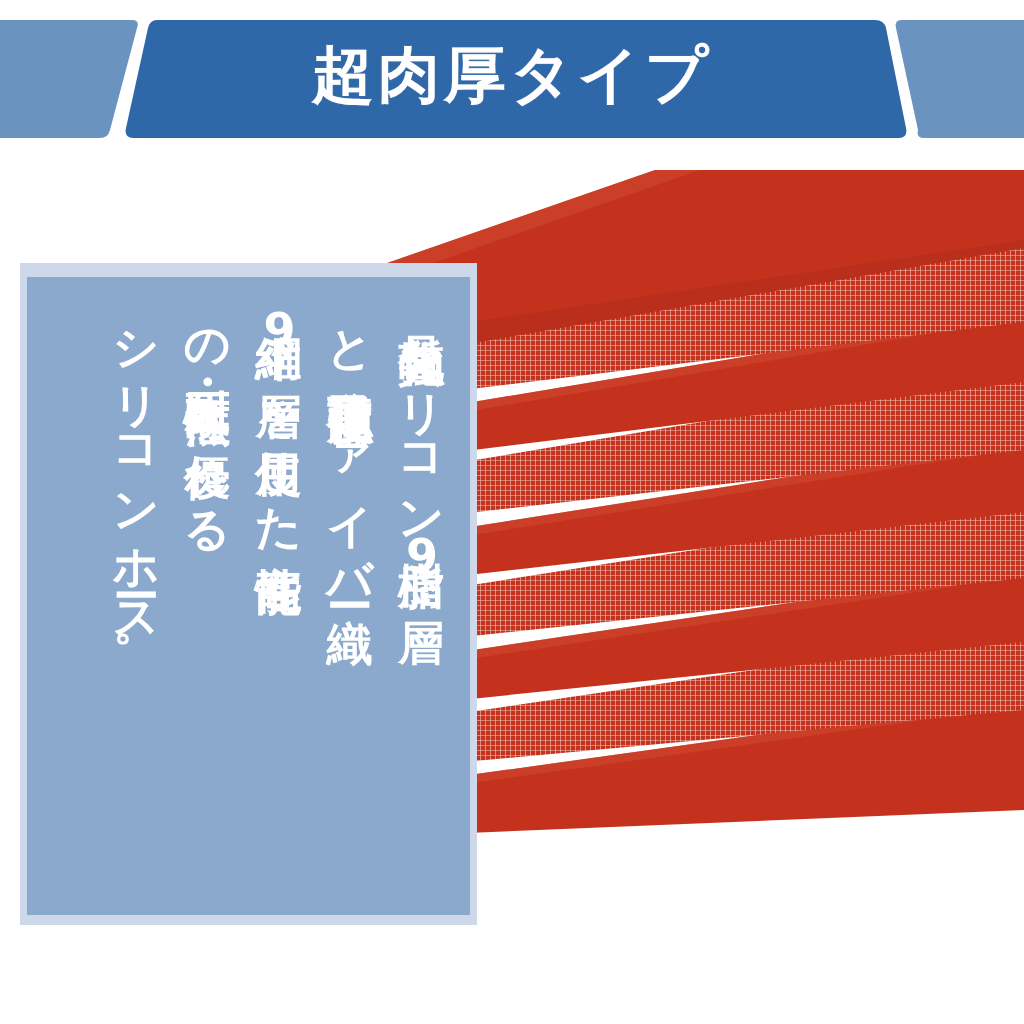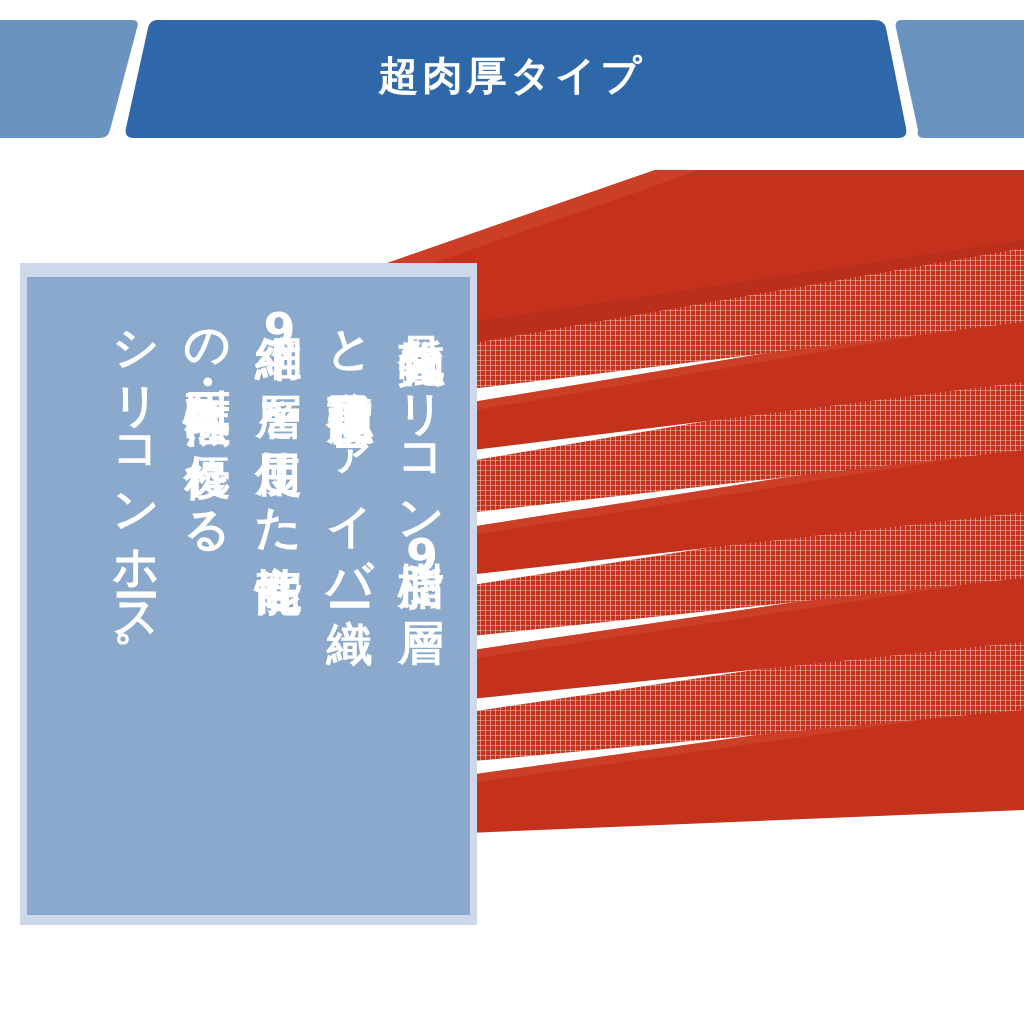--- a/index.html
+++ b/index.html
@@ -13,21 +13,21 @@
   #stage{position:relative;width:1024px;height:1024px;background:#fff;overflow:hidden;}
 
   
   #header{position:absolute;left:0;top:0;width:1024px;height:150px;}
   #header svg{display:block;}
   #header-title{
     position:absolute;
     left:0;top:0;width:1024px;height:150px;
     display:flex;align-items:center;justify-content:center;
     color:#ffffff;
-    font-size:40px;
+    font-size:62px;
     font-weight:bold;
     letter-spacing:4px;
     line-height:1;
     white-space:nowrap;
     text-shadow:0 0 1px rgba(255,255,255,.4);
     pointer-events:none;
   }
 
   
   #layers{position:absolute;left:0;top:150px;width:1024px;height:874px;}

